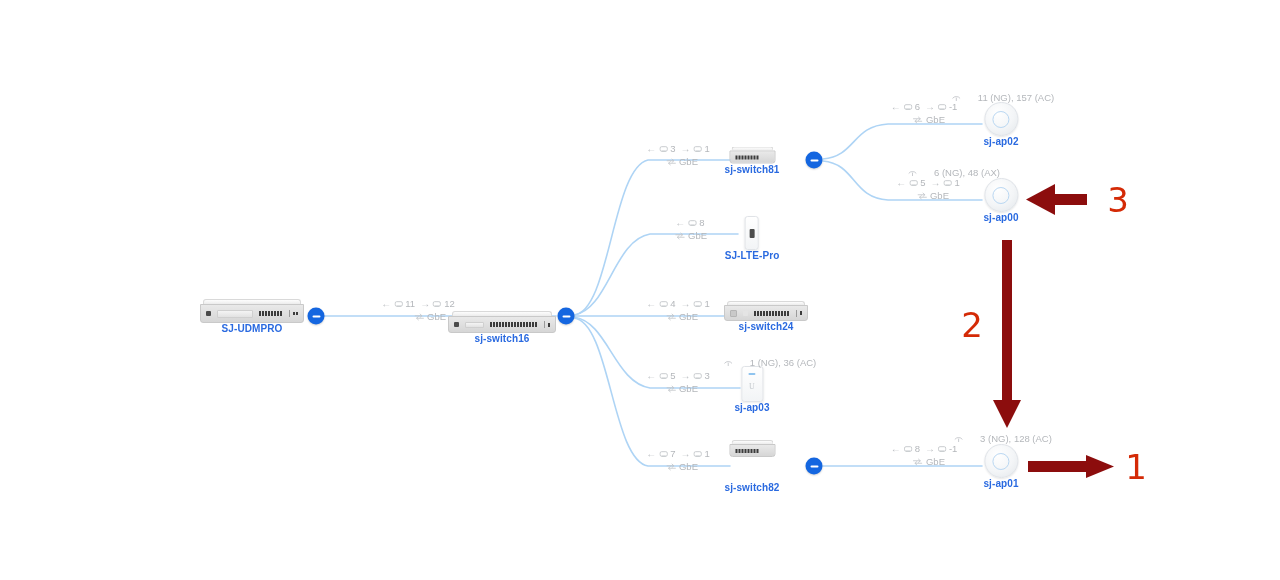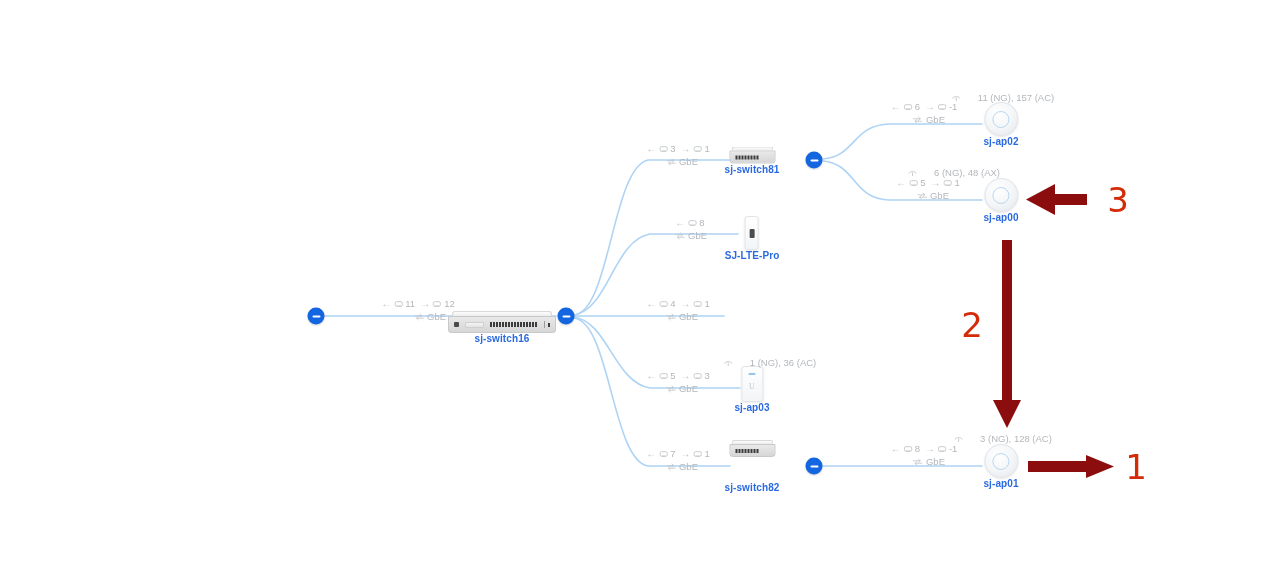--- a/index.html
+++ b/index.html
@@ -116,20 +116,47 @@
       <path d="M574,317 C608,322 614,382 650,388 L740,388"></path>
       <path d="M574,318 C610,322 612,460 648,466 L730,466"></path>
 
       <path d="M823,159 C856,156 852,126 888,124 L982,124"></path>
       <path d="M823,161 C856,164 852,198 888,200 L982,200"></path>
 
       <path d="M823,466 L982,466"></path>
     </g>
   </svg>
 
+  <div class="node" style="left:252px;top:317px;">
+    <div class="dev">
+      <div class="rack" style="width:104px;height:24px;">
+        <div class="top" style="left:3px;right:3px;"></div>
+        <div class="face" style="height:19px;">
+          <div class="led"></div>
+          <div class="panel"></div>
+          <div class="ports">
+            <i></i>
+              <i></i>
+              <i></i>
+              <i></i>
+              <i></i>
+              <i></i>
+              <i></i>
+              <i></i>
+          </div>
+          <div class="sep"></div>
+          <div class="ports" style="margin-left:0;margin-right:5px;">
+            <i style="height:3px;"></i>
+              <i style="height:3px;"></i>
+          </div>
+        </div>
+      </div>
+    </div>
+    <div class="node-name">SJ-UDMPRO</div>
+  </div>
   <div class="handle" style="left:316px;top:316px;">
     <div class="bar"></div>
   </div>
 
   <div class="node" style="left:502px;top:328px;">
     <div class="dev">
       <div class="rack" style="width:108px;height:22px;">
         <div class="top" style="left:4px;right:4px;"></div>
         <div class="face" style="height:17px;">
           <div class="led"></div>
@@ -191,20 +218,50 @@
 
   <div class="node" style="left:752px;top:239px;justify-content:center;">
     <div class="dev">
       <div class="brick" style="width:14px;height:34px;">
         <div class="slot"></div>
       </div>
     </div>
     <div class="node-name">SJ-LTE-Pro</div>
   </div>
 
+  <div class="node" style="left:766px;top:317px;">
+    <div class="dev">
+      <div class="rack" style="width:84px;height:20px;">
+        <div class="top" style="left:3px;right:3px;height:4px;"></div>
+        <div class="face" style="height:16px;">
+          <div class="led" style="background:#c9c9c9;border:1px solid #b5b5b5;"></div>
+          <div class="panel" style="height:5px;background:#e4e4e4;border:none;"></div>
+          <div class="ports">
+            <i></i>
+              <i></i>
+              <i></i>
+              <i></i>
+              <i></i>
+              <i></i>
+              <i></i>
+              <i></i>
+              <i></i>
+              <i></i>
+              <i></i>
+              <i></i>
+          </div>
+          <div class="sep"></div>
+          <div class="ports" style="margin-left:0;margin-right:5px;">
+              <i style="height:4px;"></i>
+            </div>
+        </div>
+      </div>
+    </div>
+    <div class="node-name">sj-switch24</div>
+  </div>
 
   <div class="node" style="left:752px;top:390px;">
     <div class="dev">
       <div class="brick" style="width:22px;height:36px;">
         <div class="dash"></div>
         <div class="u">U</div>
       </div>
     </div>
     <div class="node-name">sj-ap03</div>
   </div>

